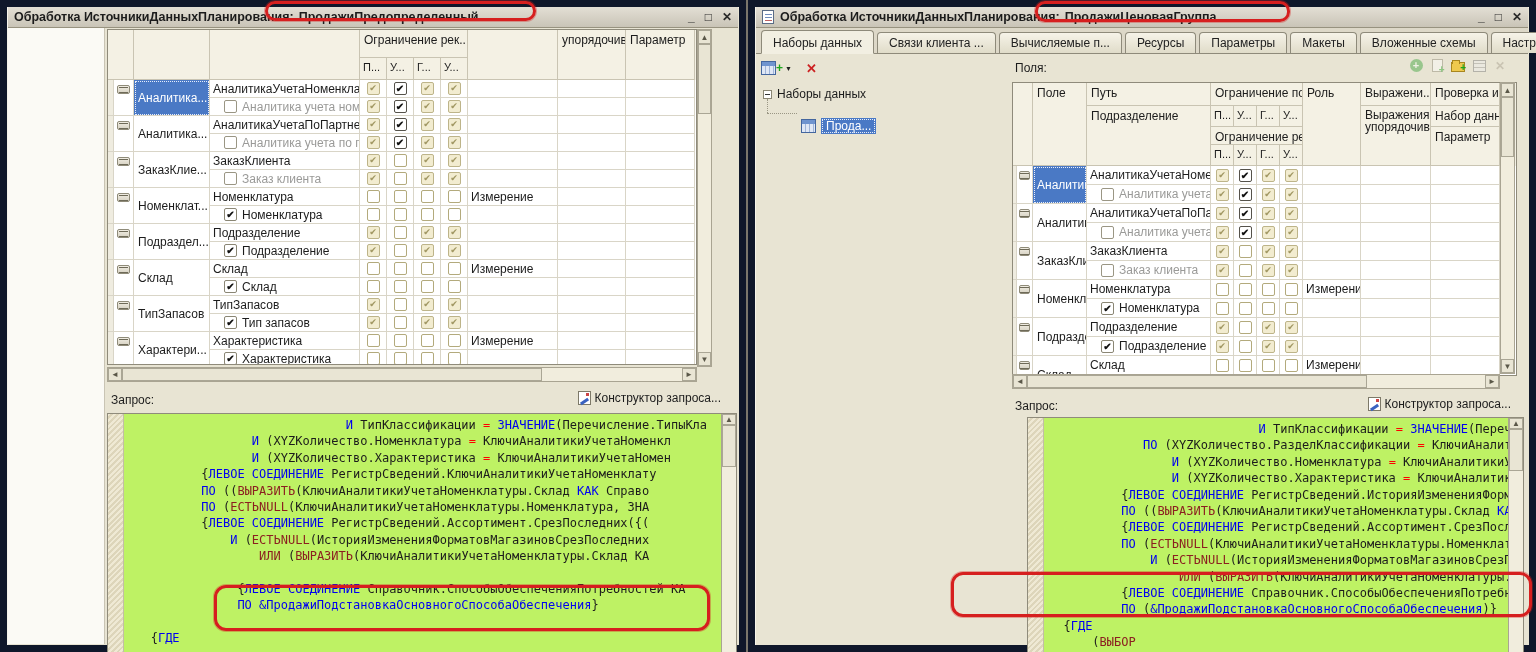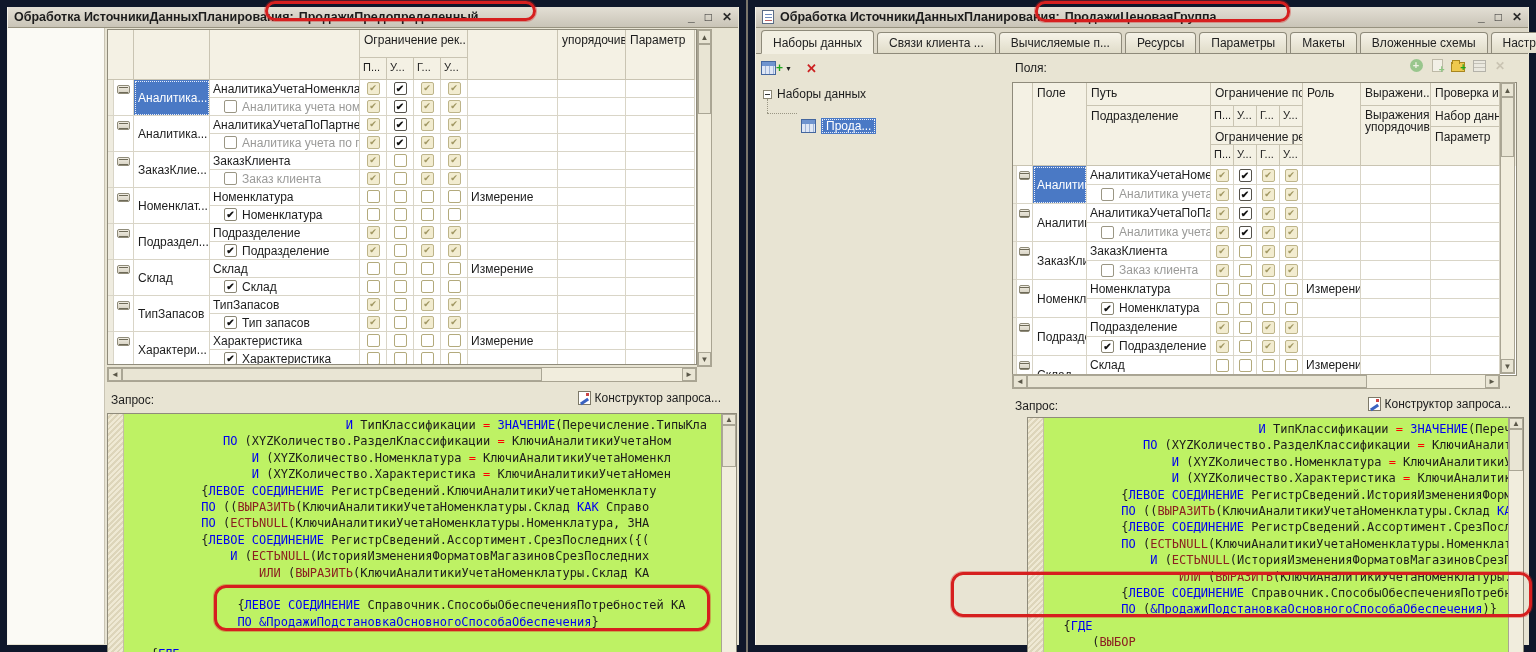--- a/index.html
+++ b/index.html
@@ -528,21 +528,20 @@
 
   <div class="qlabel" style="left:104px;top:386px">Запрос:</div>
   <div class="qbuilder" style="right:18px;top:384px">
     <span class="qb-icon"></span>
     <span>Конструктор запроса...</span>
   </div>
   <div class="qeditor" style="left:100px;top:406px;width:630px;height:245px">
     <div class="qgutter"></div>
     <div class="qtext" id="left-query">
         <div class="qline"><span>                              </span><span class="q-kw">И</span><span> </span><span>ТипКлассификации</span><span> </span><span class="q-op">=</span><span> </span><span class="q-kw">ЗНАЧЕНИЕ</span><span>(</span><span>Перечисление</span><span>.</span><span>ТипыКла</span></div>
-        <div class="qline"><span>             </span><span class="q-kw">ПО</span><span> </span><span>(</span><span>XYZКоличество</span><span>.</span><span>РазделКлассификации</span><span> </span><span class="q-op">=</span><span> </span><span>КлючиАналитикиУчетаНом</span></div>
         <div class="qline"><span>                 </span><span class="q-kw">И</span><span> </span><span>(</span><span>XYZКоличество</span><span>.</span><span>Номенклатура</span><span> </span><span class="q-op">=</span><span> </span><span>КлючиАналитикиУчетаНоменкл</span></div>
         <div class="qline"><span>                 </span><span class="q-kw">И</span><span> </span><span>(</span><span>XYZКоличество</span><span>.</span><span>Характеристика</span><span> </span><span class="q-op">=</span><span> </span><span>КлючиАналитикиУчетаНомен</span></div>
         <div class="qline"><span>          </span><span>{</span><span class="q-kw">ЛЕВОЕ</span><span> </span><span class="q-kw">СОЕДИНЕНИЕ</span><span> </span><span>РегистрСведений</span><span>.</span><span>КлючиАналитикиУчетаНоменклату</span></div>
         <div class="qline"><span>          </span><span class="q-kw">ПО</span><span> </span><span>(</span><span>(</span><span class="q-fn">ВЫРАЗИТЬ</span><span>(</span><span>КлючиАналитикиУчетаНоменклатуры</span><span>.</span><span>Склад</span><span> </span><span class="q-kw">КАК</span><span> </span><span>Справо</span></div>
         <div class="qline"><span>          </span><span class="q-kw">ПО</span><span> </span><span>(</span><span class="q-fn">ЕСТЬNULL</span><span>(</span><span>КлючиАналитикиУчетаНоменклатуры</span><span>.</span><span>Номенклатура</span><span>,</span><span> </span><span>ЗНА</span></div>
         <div class="qline"><span>          </span><span>{</span><span class="q-kw">ЛЕВОЕ</span><span> </span><span class="q-kw">СОЕДИНЕНИЕ</span><span> </span><span>РегистрСведений</span><span>.</span><span>Ассортимент</span><span>.</span><span>СрезПоследних</span><span>(</span><span>{</span><span>(</span></div>
         <div class="qline"><span>              </span><span class="q-kw">И</span><span> </span><span>(</span><span class="q-fn">ЕСТЬNULL</span><span>(</span><span>ИсторияИзмененияФорматовМагазиновСрезПоследних</span></div>
         <div class="qline"><span>                  </span><span class="q-fn">ИЛИ</span><span> </span><span>(</span><span class="q-fn">ВЫРАЗИТЬ</span><span>(</span><span>КлючиАналитикиУчетаНоменклатуры</span><span>.</span><span>Склад</span><span> </span><span>КА</span></div>
         <div class="qline"><span> </span></div>
         <div class="qline"><span>               </span><span>{</span><span class="q-kw">ЛЕВОЕ</span><span> </span><span class="q-kw">СОЕДИНЕНИЕ</span><span> </span><span>Справочник</span><span>.</span><span>СпособыОбеспеченияПотребностей</span><span> </span><span>КА</span></div>

